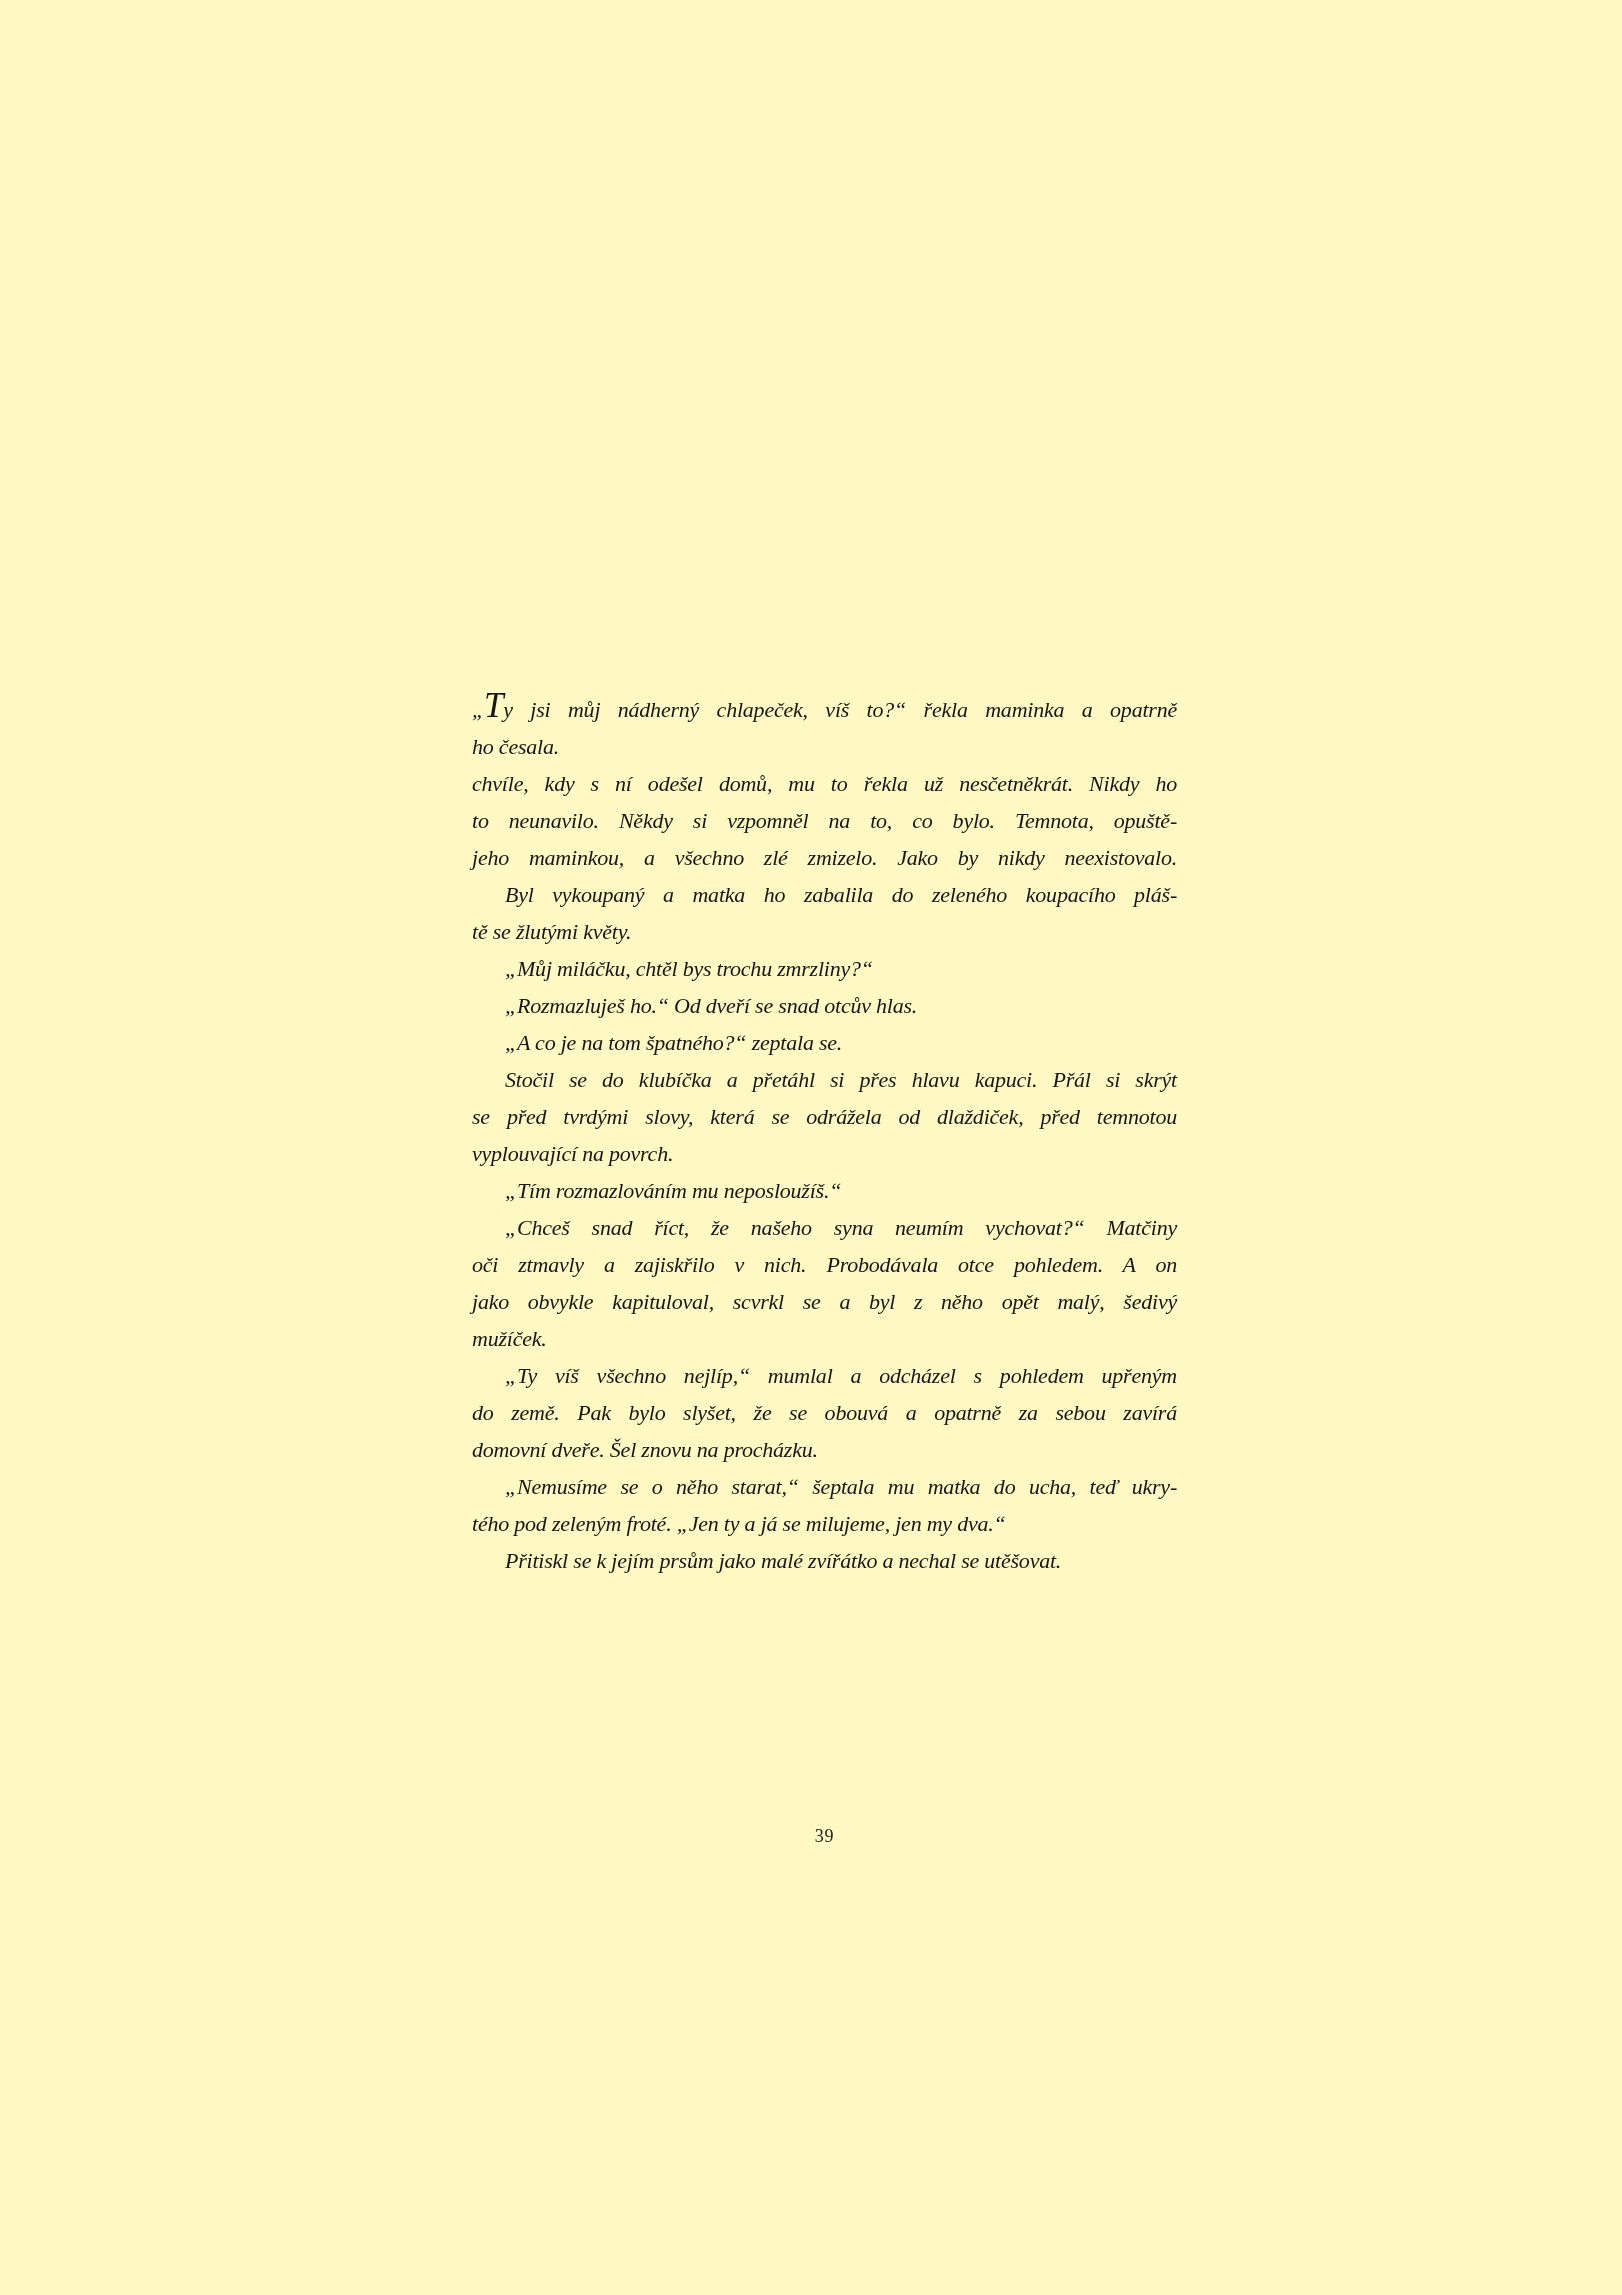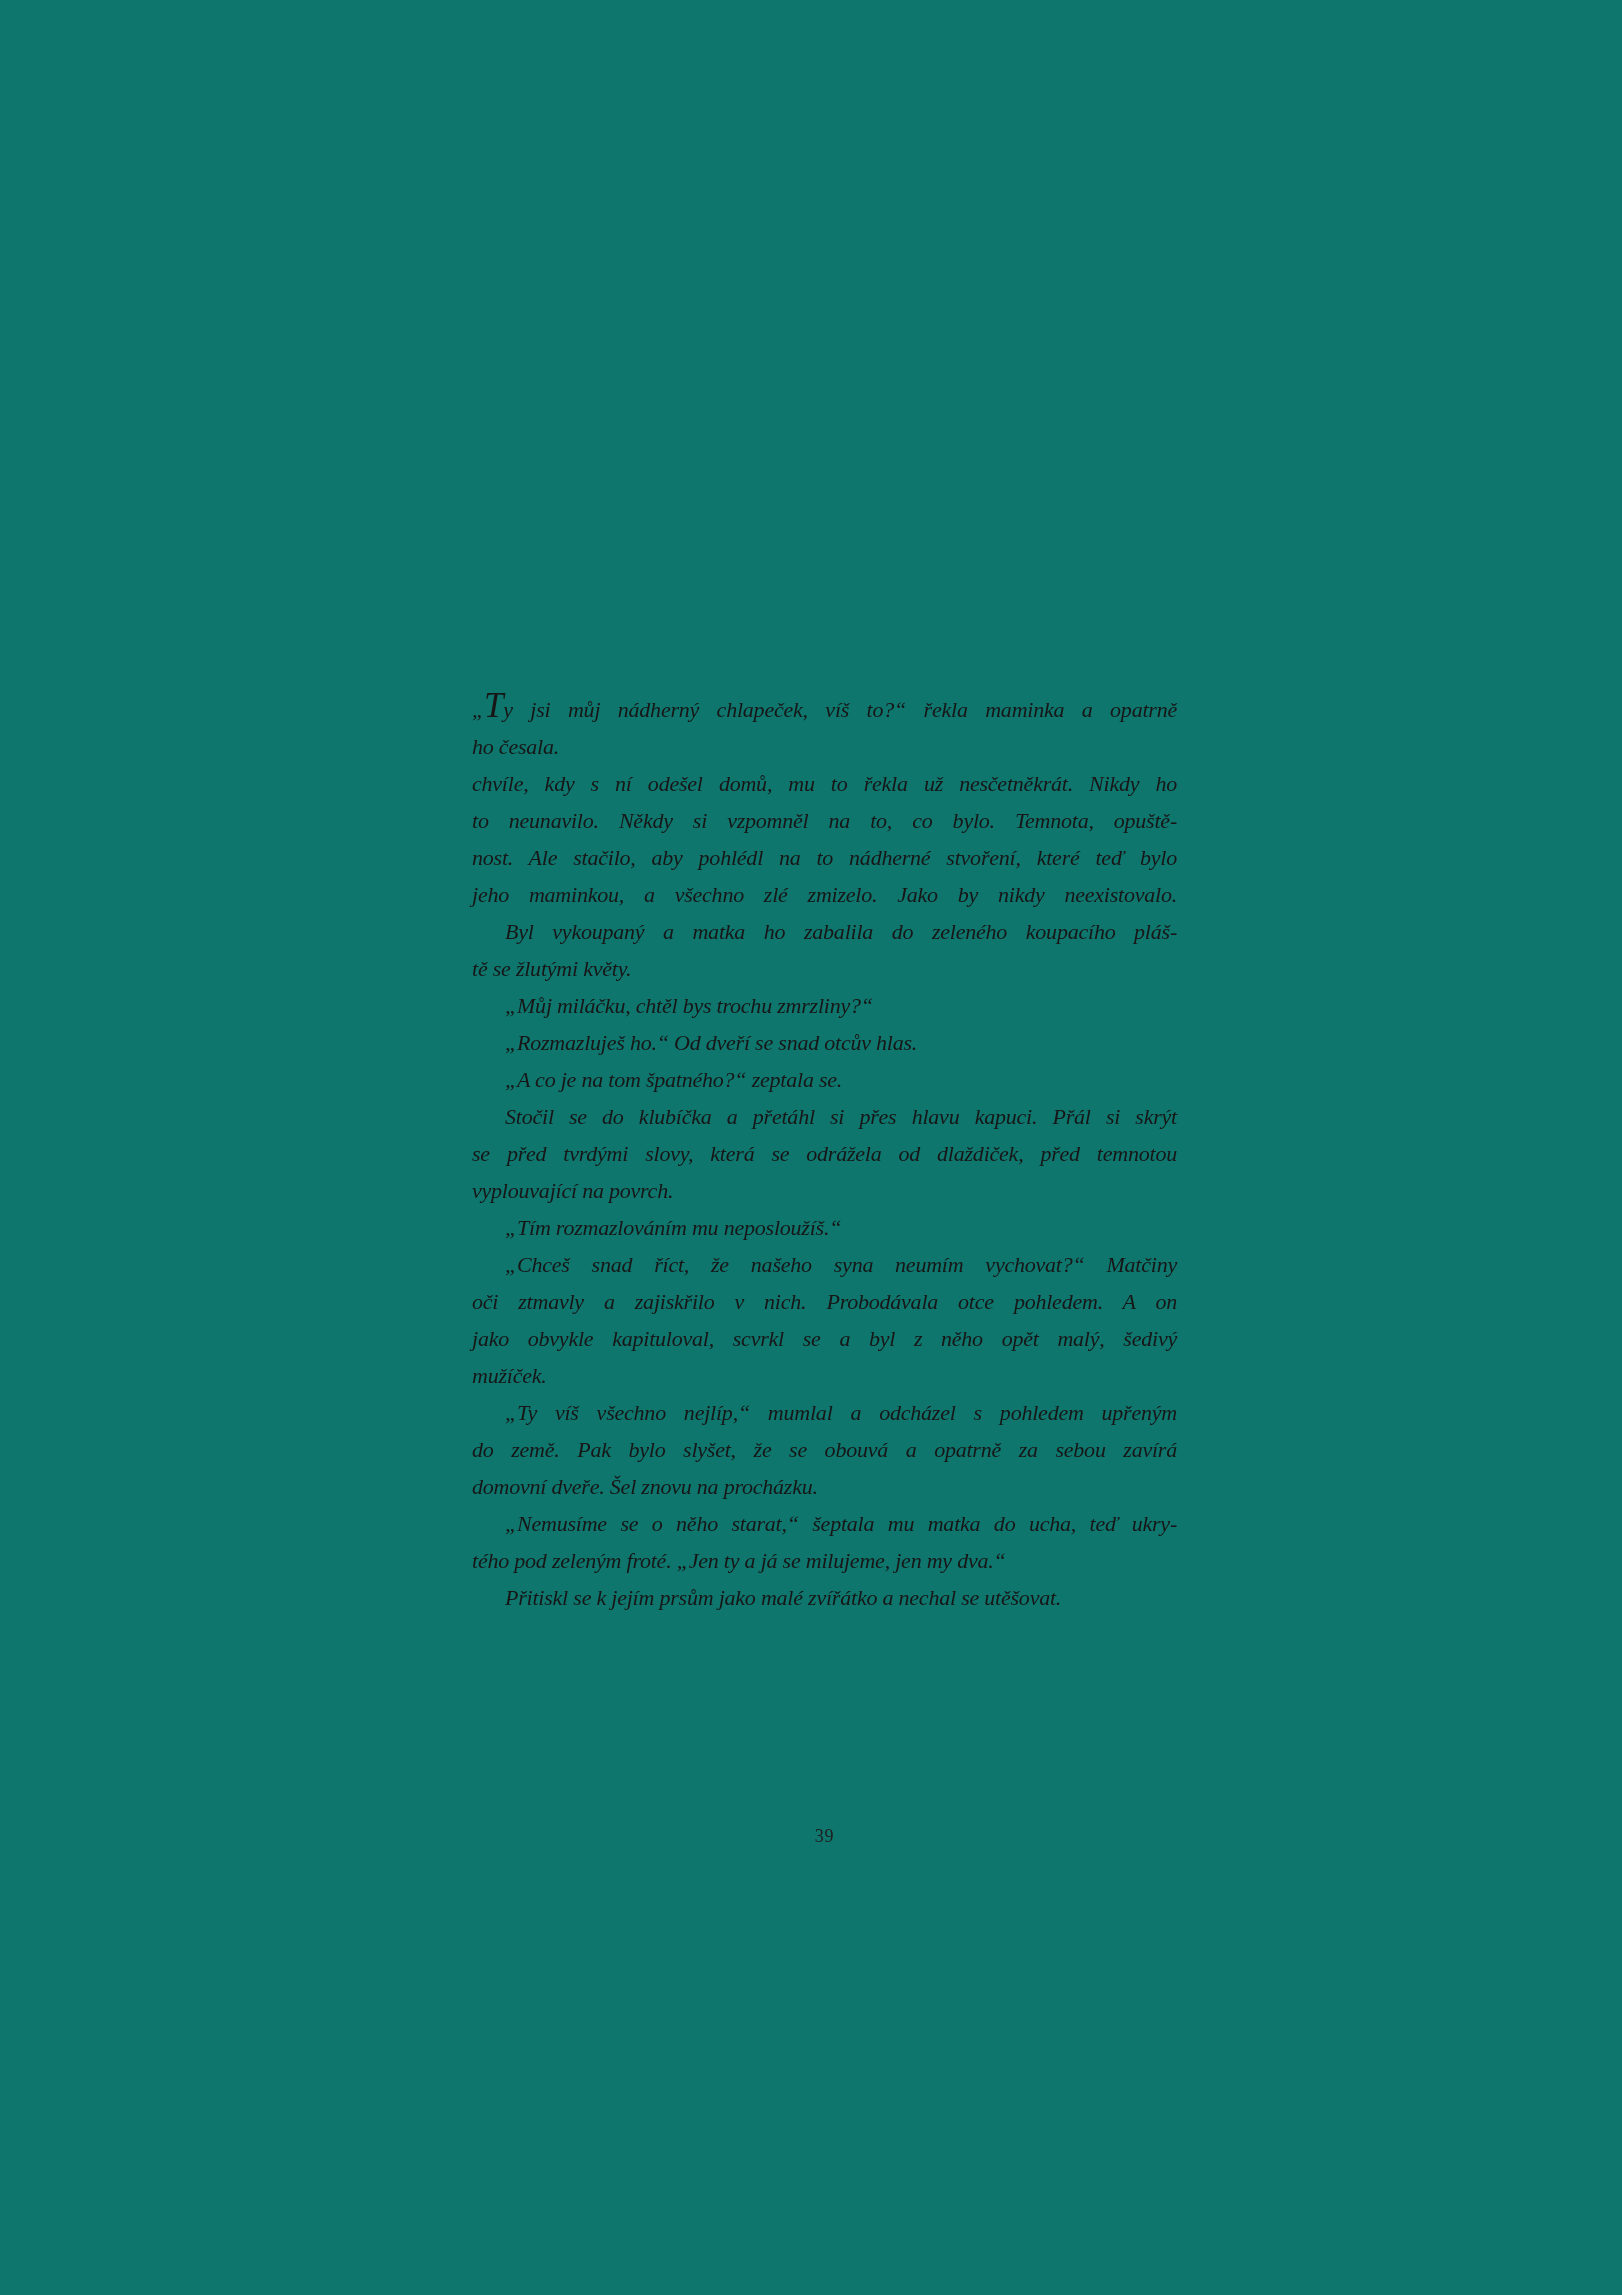--- a/index.html
+++ b/index.html
@@ -10,21 +10,21 @@
   body {
     position: relative;
     width: 1622px;
     height: 2295px;
     overflow: hidden;
     font-family: "Liberation Serif", serif;
   }
   .book-page {
     position: absolute;
     inset: 0;
-    background: #0f766e;
+    background: #fef9c3;
   }
   .text-block {
     position: absolute;
     left: 472px;
     top: 691px;
     width: 705px;
     color: #161616;
   }
   .line {
     font-style: italic;
@@ -63,21 +63,20 @@
 </style>
 </head>
 <body>
 
 <div class="book-page">
   <div class="text-block">
       <div class="line justify"><span class="open-quote">„</span><span class="initial-cap">T</span>y jsi můj nádherný chlapeček, víš to?“ řekla maminka a opatrně</div>
       <div class="line">ho česala.</div>
       <div class="line justify">chvíle, kdy s ní odešel domů, mu to řekla už nesčetněkrát. Nikdy ho</div>
       <div class="line justify">to neunavilo. Někdy si vzpomněl na to, co bylo. Temnota, opuště-</div>
-      <div class="line justify">nost. Ale stačilo, aby pohlédl na to nádherné stvoření, které teď bylo</div>
       <div class="line justify">jeho maminkou, a všechno zlé zmizelo. Jako by nikdy neexistovalo.</div>
       <div class="line indent justify">Byl vykoupaný a matka ho zabalila do zeleného koupacího pláš-</div>
       <div class="line">tě se žlutými květy.</div>
       <div class="line indent">„Můj miláčku, chtěl bys trochu zmrzliny?“</div>
       <div class="line indent">„Rozmazluješ ho.“ Od dveří se snad otcův hlas.</div>
       <div class="line indent">„A co je na tom špatného?“ zeptala se.</div>
       <div class="line indent justify">Stočil se do klubíčka a přetáhl si přes hlavu kapuci. Přál si skrýt</div>
       <div class="line justify">se před tvrdými slovy, která se odrážela od dlaždiček, před temnotou</div>
       <div class="line">vyplouvající na povrch.</div>
       <div class="line indent">„Tím rozmazlováním mu neposloužíš.“</div>

